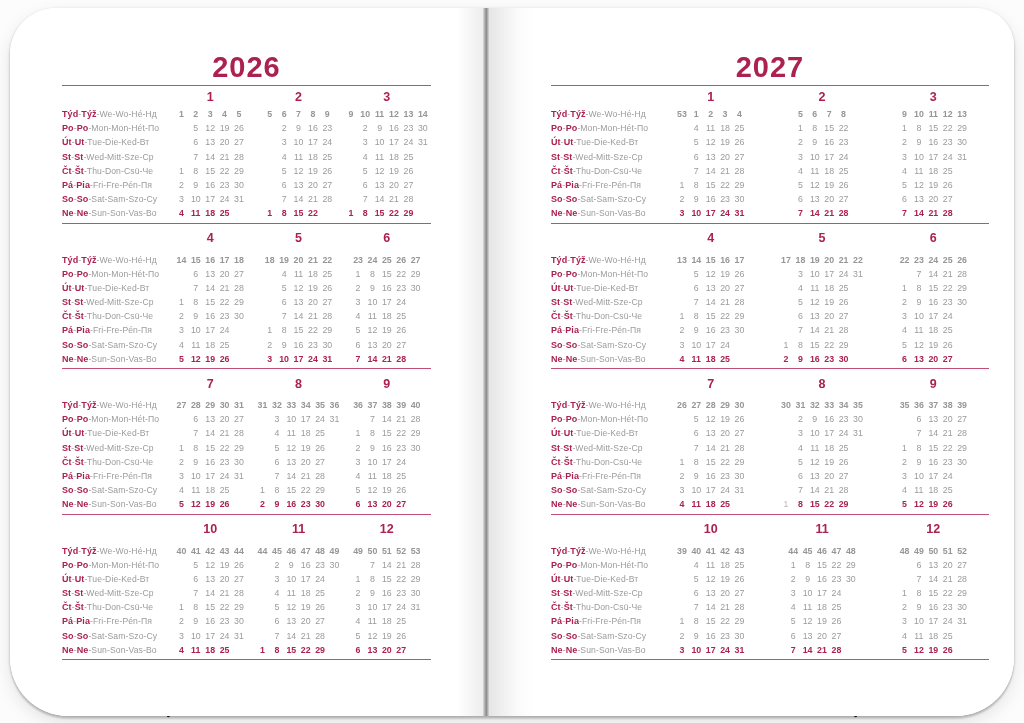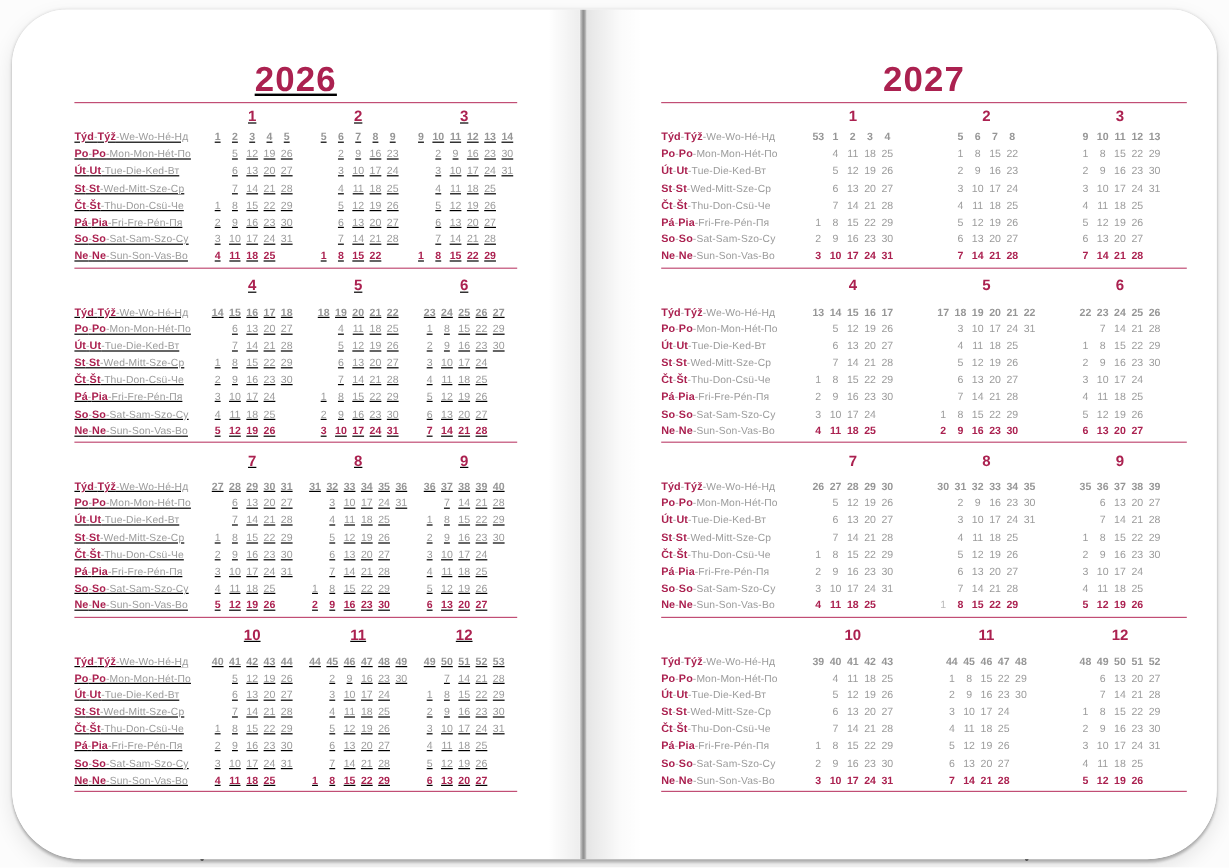--- a/index.html
+++ b/index.html
@@ -12,21 +12,21 @@
   .stage{position:relative;width:1024px;height:723px;overflow:hidden;background:#fcfcfc;}
   .corner-dots{position:absolute;left:0;top:0;pointer-events:none;z-index:1;}
   .corner-dots path{fill:none;stroke:#2f2f2f;stroke-width:3.2;stroke-linecap:round;stroke-dasharray:0 10.3;}
   .book{
     position:absolute;left:10px;top:8px;width:1004px;height:708px;
     display:flex;background:#ffffff;z-index:2;
     border-radius:46px 38px 58px 58px;overflow:hidden;
     box-shadow:0 1px 3px rgba(0,0,0,.22),0 7px 18px rgba(0,0,0,.10),0 3px 2px rgba(0,0,0,.12);
   }
   .page{position:relative;background:#fff;}
-  .page-left{width:473px;text-decoration:underline;}
+  .page-left{width:473px;}
   .page-right{flex:1;}
   .page-left::after{content:'';position:absolute;top:0;right:0;bottom:0;width:26px;
     background:linear-gradient(to right,rgba(0,0,0,0),rgba(0,0,0,0.07));}
   .page-right::before{content:'';position:absolute;top:0;left:0;bottom:0;width:46px;
     background:linear-gradient(to right,rgba(0,0,0,0.10),rgba(0,0,0,0.02) 60%,rgba(0,0,0,0));}
   .gutter{width:6px;background:linear-gradient(to right,#dedede,#9d9d9d 40%,#8f8f8f 58%,#d6d6d6);}
   .page-content{position:relative;}
   .page-left .page-content{padding:44px 52px 0 52px;}
   .page-right .page-content{padding:44px 25px 0 62px;}
 

